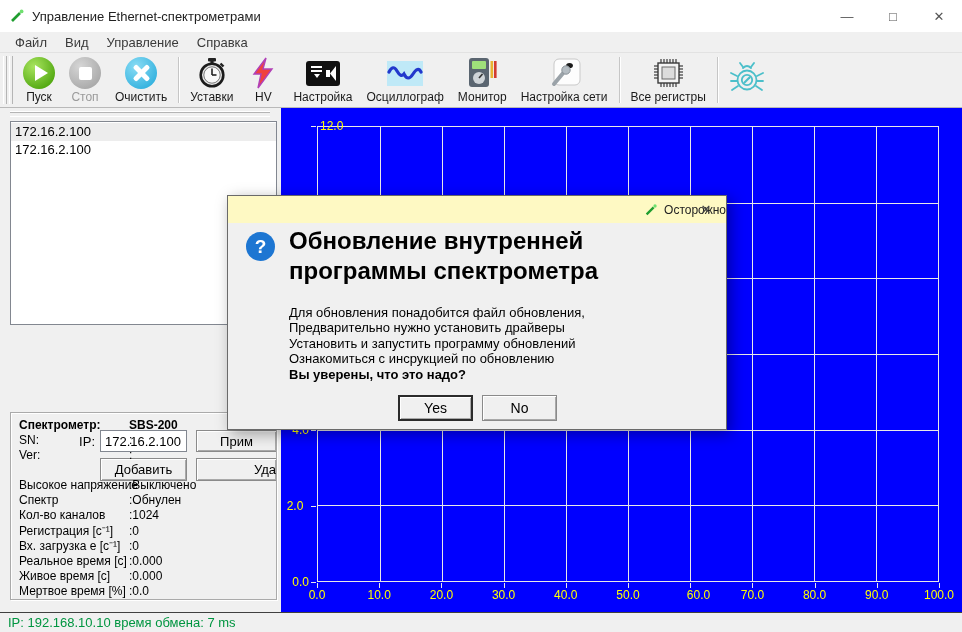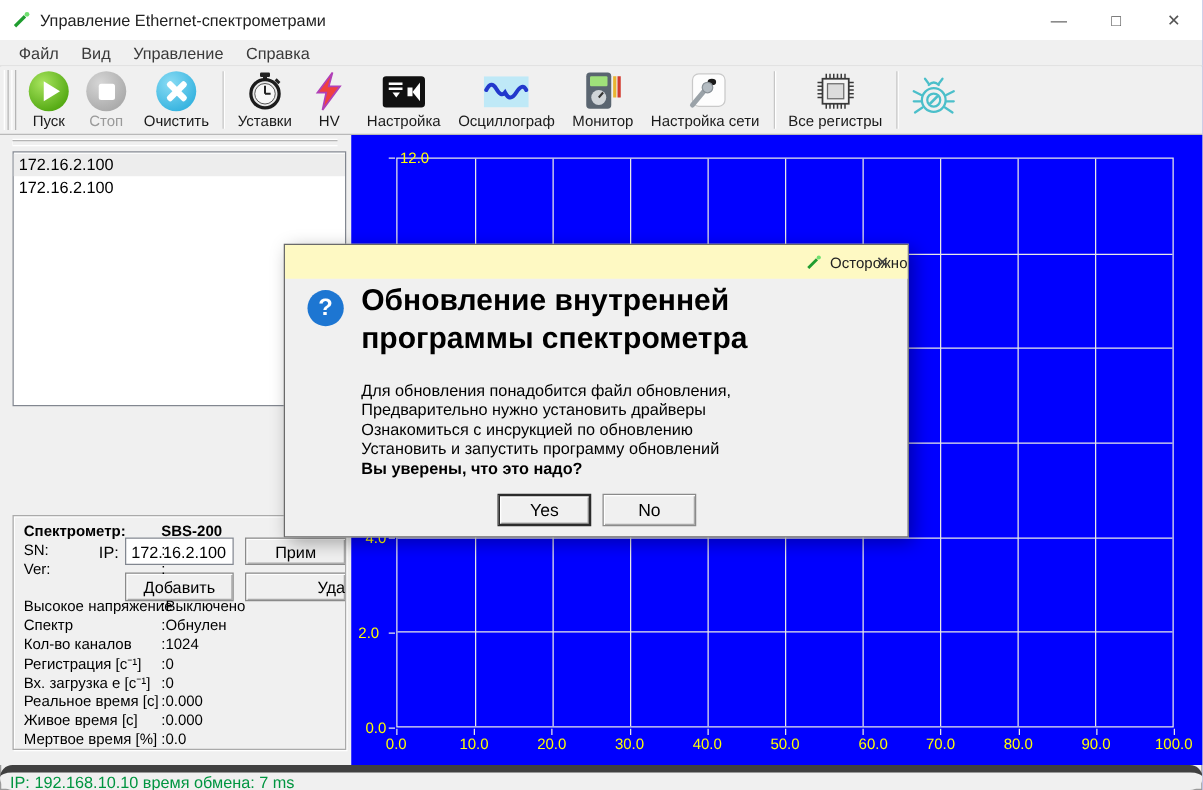--- a/index.html
+++ b/index.html
@@ -76,21 +76,21 @@
   .chart { position:absolute; left:281px; top:108px; width:681px; height:504px; background:#0000ff; }
   .plot { position:absolute; left:36px; top:18px; width:622px; height:456px; border:1px solid #e8e8e8; }
   .gridline-v { position:absolute; top:0; width:1px; height:100%; background:#e8e8e8; }
   .gridline-h { position:absolute; left:0; height:1px; width:100%; background:#e8e8e8; }
   .tick-y { position:absolute; width:5px; height:1px; background:#e8e8e8; }
   .tick-x { position:absolute; width:1px; height:5px; background:#e8e8e8; }
   .axis-label { position:absolute; font-size:12px; color:#ffff00; font-family:"Liberation Sans",sans-serif; }
 
   
   .statusbar { position:absolute; left:0; top:612px; width:962px; height:20px; background:#f0f0f0;
-    border-top:6px solid #404040; display:flex; align-items:center; padding-left:8px;border-radius:10px; }
+    border-top:1px solid #404040; display:flex; align-items:center; padding-left:8px; }
   .status-text { font-size:13px; color:#009540; }
 
   
   .dialog { position:absolute; left:227px; top:195px; width:500px; height:235px; background:#f0f0f0;
     border:1px solid #6a6a6a; box-shadow:4px 4px 14px rgba(0,0,0,.35); z-index:50; }
   .dialog-titlebar { position:relative; height:27px; background:#fef9c3; display:flex; align-items:center;
     padding-left:7px;justify-content:flex-end; }
   .dialog-title { font-size:12px; color:#222; margin-left:6px; }
   .dialog-close { position:absolute; right:0; top:0; width:40px; height:27px; display:flex;
     align-items:center; justify-content:center; color:#444; font-size:13px; }
@@ -424,21 +424,21 @@
           </svg>
       </span>
       <span class="dialog-title">Осторожно</span>
       <div class="dialog-close">✕</div>
     </div>
     <div class="q-icon">?</div>
     <div class="dlg-heading">Обновление внутренней программы спектрометра</div>
     <div class="dlg-body">
       <div>Для обновления понадобится файл обновления,</div>
       <div>Предварительно нужно установить драйверы</div>
+      <div>Установить и запустить программу обновлений</div>
       <div>Ознакомиться с инсрукцией по обновлению</div>
-      <div>Установить и запустить программу обновлений</div>
       <div class="dlg-bold">Вы уверены, что это надо?</div>
     </div>
     <button class="win-btn97 dlg-btn dlg-yes">Yes</button>
     <button class="win-btn97 dlg-btn dlg-no">No</button>
   </div>
 
 </div>
 
 </body></html>

